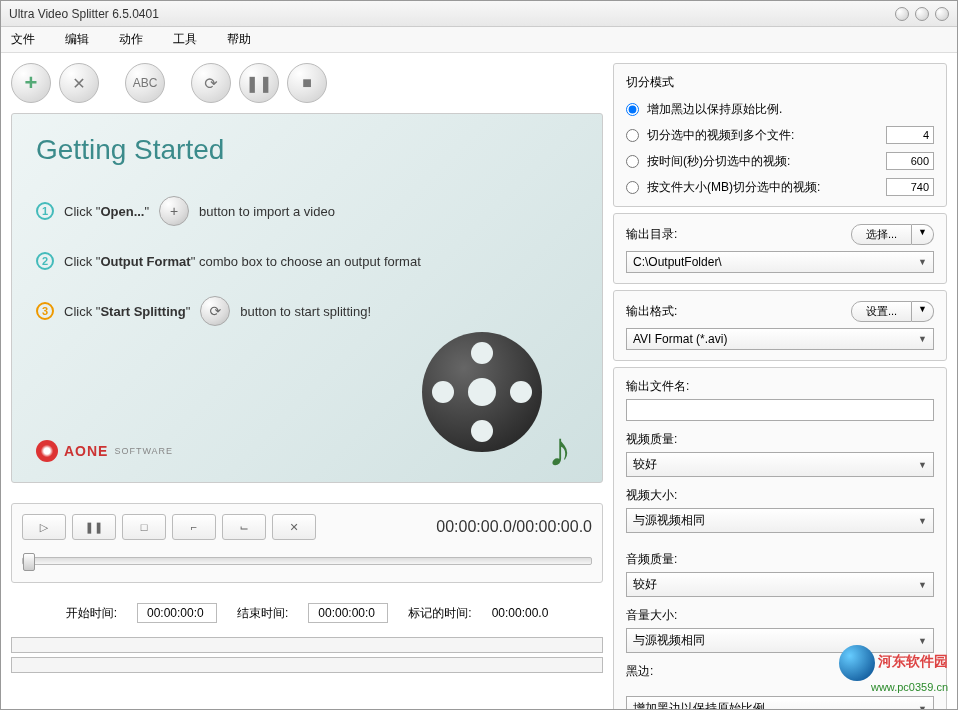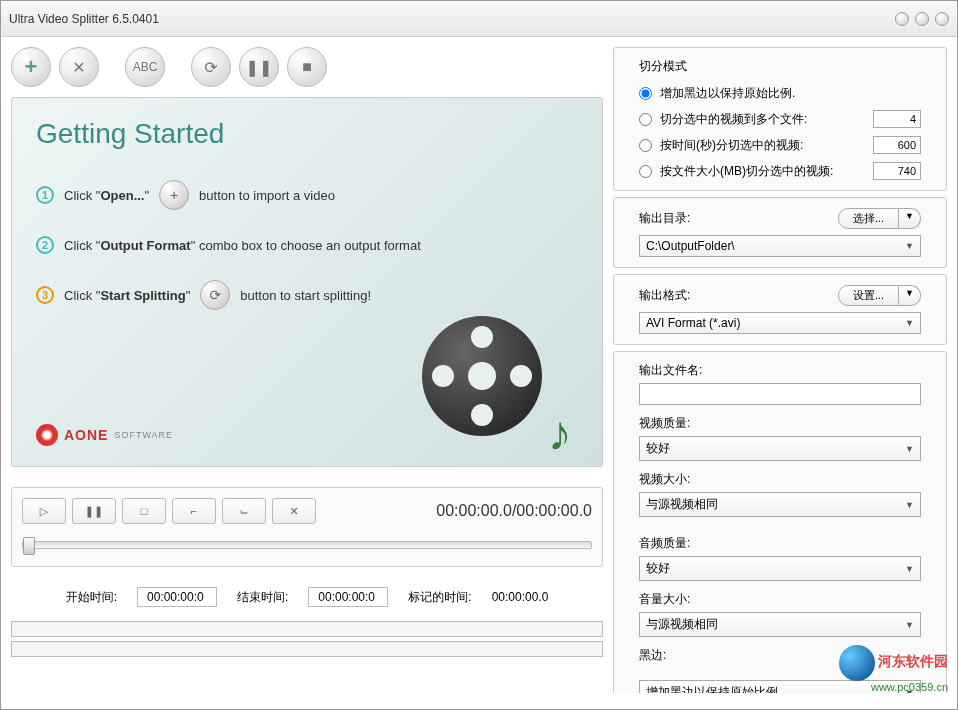--- a/index.html
+++ b/index.html
@@ -1,18 +1,18 @@
 <!DOCTYPE html>
 <html><head>
 <meta charset="utf-8">
 <style>
 * { box-sizing: border-box; margin: 0; padding: 0; font-family: "Microsoft YaHei", Arial, sans-serif; }
 body { background: #f0f0f0; width: 958px; height: 710px; overflow: hidden; }
 .window { width: 958px; height: 710px; background: #fff; border: 1px solid #999; }
-.titlebar { height: 36px; background: linear-gradient(#f8f8f8,#e8e8e8); border-bottom: 1px solid #ccc; display: flex; align-items: center; padding: 0 8px; font-size: 12px; color: #333; }
+.titlebar { height: 26px; background: linear-gradient(#f8f8f8,#e8e8e8); border-bottom: 1px solid #ccc; display: flex; align-items: center; padding: 0 8px; font-size: 12px; color: #333; }
 .titlebar-spacer { flex: 1; }
 .win-btns { display: flex; gap: 6px; }
 .win-btn { width: 14px; height: 14px; border-radius: 50%; background: radial-gradient(circle at 30% 30%, #fff, #ccc); border: 1px solid #999; }
 .menubar { height: 26px; background: #f8f8f8; border-bottom: 1px solid #ddd; display: flex; align-items: center; padding: 0 10px; gap: 30px; font-size: 12px; }
 .menubar span { cursor: default; }
 .content { display: flex; height: calc(100% - 52px); }
 .left-panel { width: 612px; padding: 10px; display: flex; flex-direction: column; }
 .right-panel { flex: 1; padding: 10px 10px 10px 0; display: flex; flex-direction: column; gap: 6px; overflow-y: auto; }
 .toolbar { display: flex; gap: 8px; margin-bottom: 10px; }
 .tool-btn { width: 40px; height: 40px; border-radius: 50%; background: radial-gradient(circle at 30% 25%, #fff, #e8e8e8 50%, #ccc); border: 1px solid #bbb; display: flex; align-items: center; justify-content: center; font-size: 16px; color: #777; cursor: pointer; }
@@ -34,21 +34,21 @@
 .pc-row { display: flex; align-items: center; gap: 6px; margin-bottom: 10px; }
 .pc-btn { width: 44px; height: 26px; border: 1px solid #bbb; border-radius: 3px; background: linear-gradient(#fff,#eee); display: flex; align-items: center; justify-content: center; font-size: 11px; color: #666; cursor: pointer; }
 .pc-time { margin-left: auto; font-size: 16px; color: #333; }
 .slider-row { display: flex; align-items: center; height: 22px; }
 .slider { flex: 1; height: 8px; background: linear-gradient(#ddd,#f5f5f5); border: 1px solid #bbb; border-radius: 2px; position: relative; }
 .slider-handle { position: absolute; left: 0; top: -5px; width: 12px; height: 18px; background: linear-gradient(#fff,#ccc); border: 1px solid #999; border-radius: 2px; }
 .time-labels { display: flex; gap: 20px; font-size: 12px; margin-top: 20px; align-items: center; justify-content: center; }
 .time-box { border: 1px solid #bbb; padding: 2px 9px; background: #fff; min-width: 80px; display: inline-block; }
 .status-bars { margin-top: 14px; }
 .status-bar { height: 16px; border: 1px solid #bbb; background: #f5f5f5; margin-bottom: 4px; }
-.group { border: 1px solid #ccc; border-radius: 3px; padding: 10px 25px; background: #fafafa; font-size: 12px; }
+.group { border: 1px solid #ccc; border-radius: 3px; padding: 10px 12px; background: #fafafa; font-size: 12px; }
 .group-title { margin-bottom: 10px; }
 .radio-row { display: flex; align-items: center; margin-bottom: 8px; gap: 6px; }
 .radio-row input[type=radio] { margin-right: 2px; }
 .radio-spacer { flex: 1; }
 .num-input { width: 48px; border: 1px solid #aaa; padding: 2px 4px; text-align: right; font-size: 11px; }
 .field-row { display: flex; align-items: center; margin-bottom: 6px; gap: 8px; }
 .field-label { min-width: 60px; }
 .split-btn { display: flex; margin-left: auto; }
 .split-main { border: 1px solid #aaa; border-radius: 10px 0 0 10px; padding: 2px 14px; background: linear-gradient(#fff,#eee); font-size: 11px; cursor: pointer; }
 .split-arrow { border: 1px solid #aaa; border-left: none; border-radius: 0 10px 10px 0; padding: 2px 6px; background: linear-gradient(#fff,#eee); font-size: 9px; cursor: pointer; }
@@ -66,20 +66,27 @@
   <div class="titlebar">
     <span>Ultra Video Splitter 6.5.0401</span>
     <div class="titlebar-spacer"></div>
     <div class="win-btns">
       <div class="win-btn"></div>
       <div class="win-btn"></div>
       <div class="win-btn"></div>
     </div>
   </div>
 
+  <div class="menubar">
+    <span>文件</span>
+    <span>编辑</span>
+    <span>动作</span>
+    <span>工具</span>
+    <span>帮助</span>
+  </div>
 
   <div class="content">
     <div class="left-panel">
       <div class="toolbar">
         <div class="tool-btn add">+</div>
         <div class="tool-btn">✕</div>
         <div class="tool-divider"></div>
         <div class="tool-btn" style="font-size:12px;font-weight:normal;">ABC</div>
         <div class="tool-divider"></div>
         <div class="tool-btn">⟳</div>

